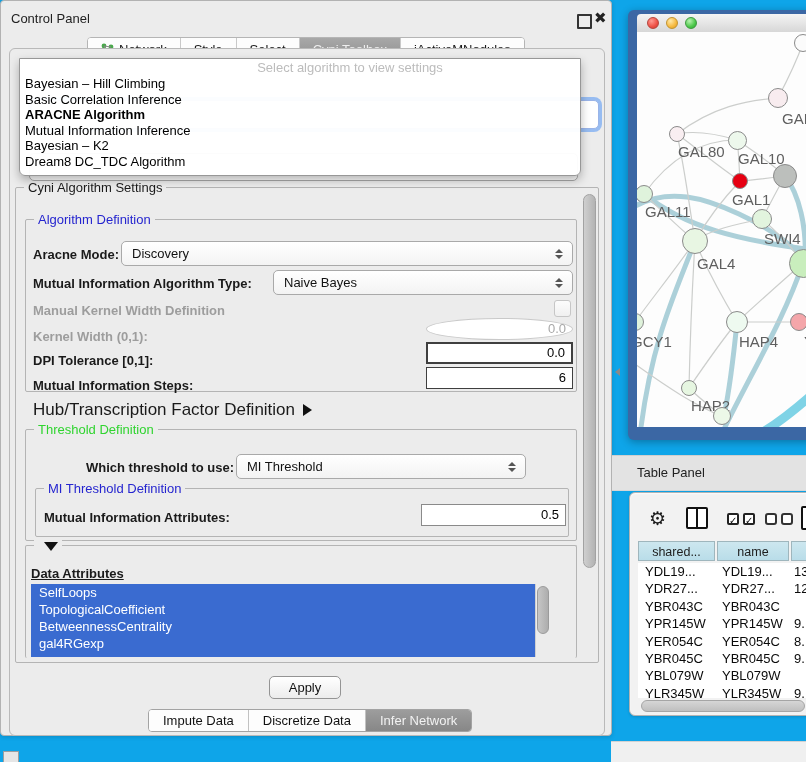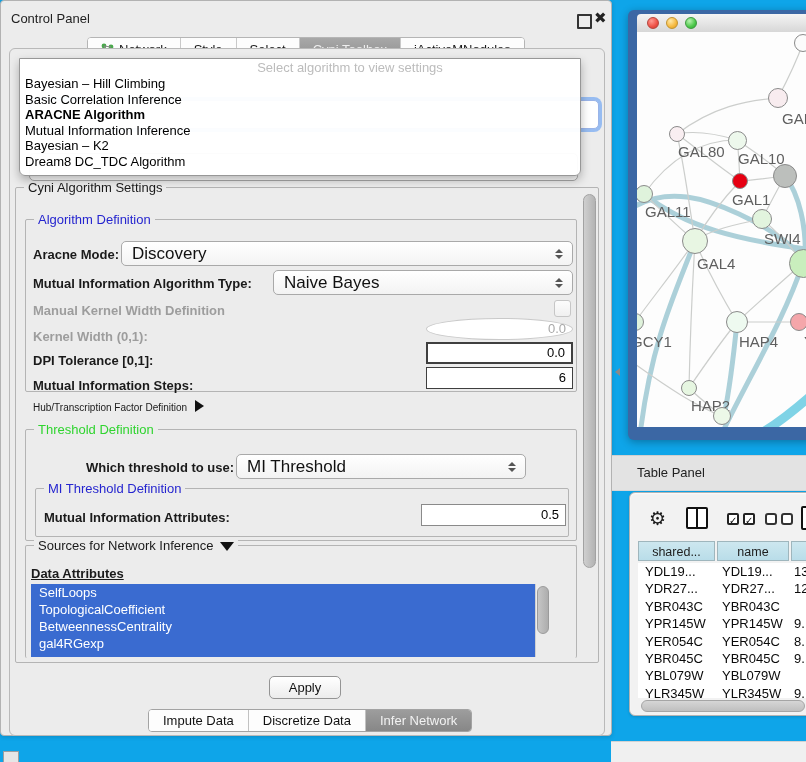--- a/index.html
+++ b/index.html
@@ -44,21 +44,21 @@
   .fs{border:1px solid #b4b4b4;border-radius:2px;}
   .fs-legend{position:absolute;top:-8px;left:8px;background:#ececec;padding:0 4px;font-size:13px;white-space:nowrap;}
   .legend-black{color:#1a1a1a;}
   .legend-blue{color:#2525cf;text-align:center;}
   .legend-green{color:#2fd42f;}
 
   .lbl{font-size:13px;font-weight:bold;color:#1a1a1a;white-space:nowrap;}
   .lbl.disabled{color:#9d9d9d;}
 
   .combo{background:linear-gradient(#ffffff,#f3f3f3);border:1px solid #a9a9a9;border-radius:5px;
-         display:flex;align-items:center;font-size:17px;color:#111;box-sizing:border-box;}
+         display:flex;align-items:center;font-size:13px;color:#111;box-sizing:border-box;}
   .combo .ctext{flex:1;padding-left:10px;white-space:nowrap;overflow:hidden;}
   .carrows{width:18px;display:flex;flex-direction:column;align-items:center;gap:2px;margin-right:4px;}
   .tri-up{width:0;height:0;border-left:4px solid transparent;border-right:4px solid transparent;border-bottom:4px solid #555;}
   .tri-dn{width:0;height:0;border-left:4px solid transparent;border-right:4px solid transparent;border-top:4px solid #555;}
 
   .tfield{background:#fff;box-sizing:border-box;font-size:13px;text-align:right;padding:0 6px;line-height:20px;}
   .tfield.light{border:1px solid #c9c9c9;color:#a9a9a9;}
   .tfield.focus{border:2px solid #3f3f3f;color:#000;line-height:18px;}
   .tfield.dark{border:1px solid #3f3f3f;color:#000;}
 
@@ -209,21 +209,21 @@
 
     <div class="abs lbl disabled" style="left:32px;top:328px;">Kernel Width (0,1):</div>
     <div class="abs tfield light" style="left:425px;top:317px;width:147px;height:22px;">0.0</div>
 
     <div class="abs lbl" style="left:32px;top:352px;">DPI Tolerance [0,1]:</div>
     <div class="abs tfield focus" style="left:425px;top:341px;width:147px;height:22px;">0.0</div>
 
     <div class="abs lbl" style="left:32px;top:377px;">Mutual Information Steps:</div>
     <div class="abs tfield dark" style="left:425px;top:366px;width:147px;height:22px;">6</div>
 
-    <div class="abs lbl" style="left:32px;top:399px;font-weight:normal;font-size:10px;">
+    <div class="abs lbl" style="left:32px;top:399px;font-weight:normal;font-size:17px;">
       <span>Hub/Transcription Factor Definition</span><span class="arrow-right"></span>
     </div>
 
     <div class="abs fs" style="left:24px;top:428px;width:550px;height:110px;">
       <div class="fs-legend legend-green">Threshold Definition</div>
     </div>
 
     <div class="abs lbl" style="left:85px;top:459px;">Which threshold to use:</div>
     <div class="abs combo" style="left:235px;top:453px;width:290px;height:25px;">
       <span class="ctext">MI Threshold</span>
@@ -234,21 +234,21 @@
     </div>
 
     <div class="abs fs" style="left:34px;top:487px;width:532px;height:47px;">
       <div class="fs-legend legend-blue">MI Threshold Definition</div>
     </div>
     <div class="abs lbl" style="left:43px;top:509px;">Mutual Information Attributes:</div>
     <div class="abs tfield dark" style="left:420px;top:503px;width:145px;height:22px;border-color:#8a8a8a;">0.5</div>
 
     <div class="abs fs" style="left:24px;top:544px;width:550px;height:112px;border-bottom:none;">
       <div class="fs-legend legend-black">
-        <span>Sources for Network Inference</span><span class="arrow-down"></span>
+        <span class="arrow-down"></span>
       </div>
     </div>
     <div class="abs lbl" style="left:30px;top:565px;text-decoration:underline;">Data Attributes</div>
     <div class="abs attr-list" style="left:30px;top:583px;width:504px;height:73px;" id="attrList">
         <div class="attr-item">SelfLoops</div>
         <div class="attr-item">TopologicalCoefficient</div>
         <div class="attr-item">BetweennessCentrality</div>
         <div class="attr-item">gal4RGexp</div>
       </div>
     <div class="abs list-scroll" style="left:534px;top:583px;width:13px;height:73px;">

